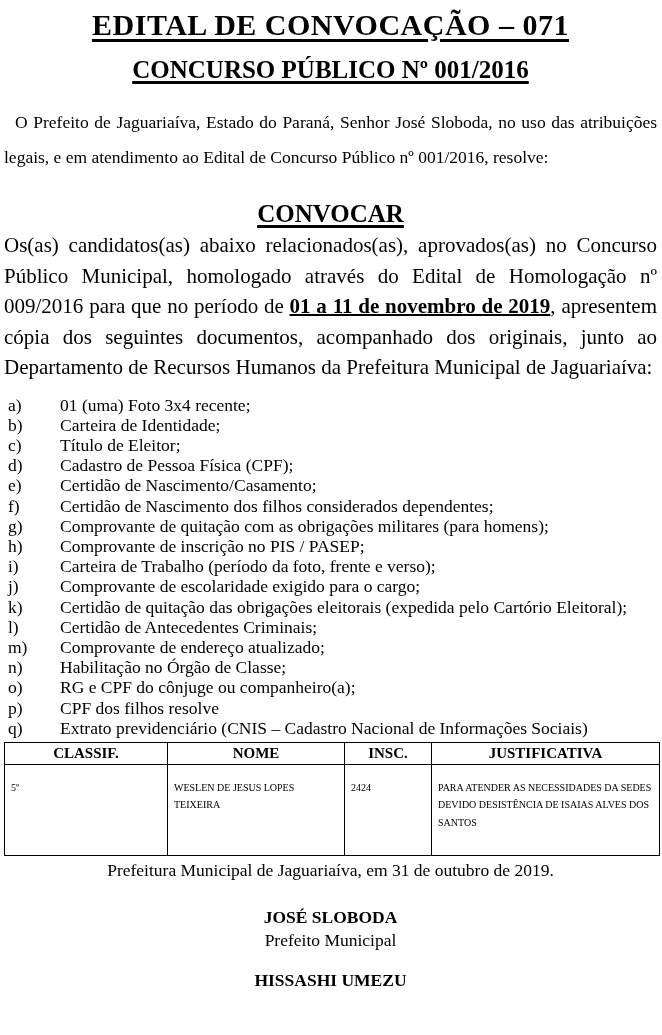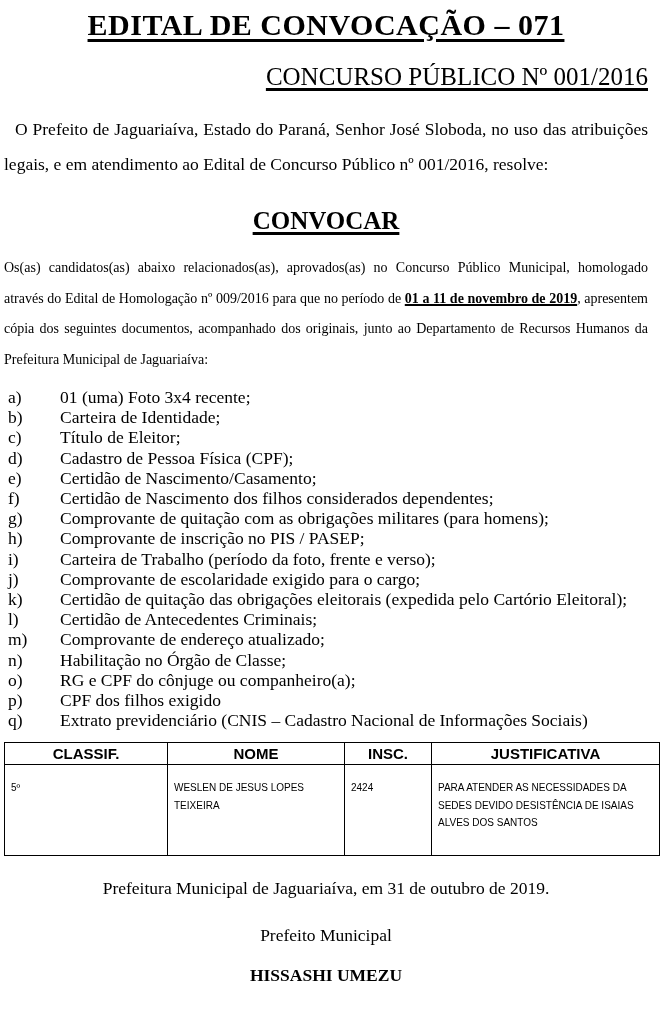--- a/index.html
+++ b/index.html
@@ -7,38 +7,38 @@
     width: 662px;
     height: 1035px;
     background: #ffffff;
     color: #000000;
     overflow: hidden;
     font-family: "Liberation Serif", serif;
   }
   .page {
     width: 662px;
     height: 774px;
-    padding: 4px 14px 0 4px;
+    padding: 4px 5px 0 4px;
   }
   .doc-title {
     margin-top: 2px;
     text-align: center;
     font-size: 30px;
     font-weight: bold;
     line-height: 37px;
     text-decoration: underline;
     text-decoration-thickness: 3px;
     text-underline-offset: 4px;
     letter-spacing: 0.5px;
   }
   .doc-subtitle {
-    margin-top: 18px;
-    text-align: right;
+    margin-top: 11px;
+    text-align: center;
     font-size: 25px;
-    font-weight: normal;
+    font-weight: bold;
     line-height: 31px;
     text-decoration: underline;
     text-decoration-thickness: 2.5px;
     text-underline-offset: 3px;
   }
   .intro-paragraph {
     margin-top: 20px;
     font-size: 17.5px;
     line-height: 35px;
     text-align: justify;
@@ -48,22 +48,22 @@
     margin-top: 24px;
     text-align: center;
     font-size: 25px;
     font-weight: bold;
     line-height: 30px;
     text-decoration: underline;
     text-decoration-thickness: 2.5px;
     text-underline-offset: 3px;
   }
   .body-paragraph {
-    margin-top: 17px;
-    font-size: 14px;
+    margin-top: 1px;
+    font-size: 21px;
     line-height: 30.5px;
     text-align: justify;
   }
   .highlight-bold-underline {
     font-weight: bold;
     text-decoration: underline;
     text-decoration-thickness: 1.5px;
   }
   .documents-list {
     margin-top: 12px;
@@ -86,25 +86,25 @@
     font-family: "Liberation Sans", sans-serif;
     font-size: 15px;
     font-weight: bold;
     line-height: 19px;
   }
   .cargo-line .cargo-title {
     text-decoration: underline;
     text-decoration-thickness: 2px;
   }
   table.convocation-table {
-    margin-top: 12px;
+    margin-top: 4px;
     width: 655px;
     border-collapse: collapse;
     table-layout: fixed;
-    font-family: Liberation Sans, sans-serif;
+    font-family: Liberation Serif, serif;
   }
   table.convocation-table th,
   table.convocation-table td {
     border: 1.5px solid #000000;
   }
   table.convocation-table th {
     font-size: 15px;
     font-weight: bold;
     height: 22px;
     text-align: center;
@@ -113,21 +113,21 @@
   }
   table.convocation-table td {
     font-size: 10px;
     line-height: 17.5px;
     height: 91px;
     text-align: left;
     vertical-align: top;
     padding: 14px 6px 0 6px;
   }
   .closing-date {
-    margin-top: 21px;
+    margin-top: 3px;
     text-align: center;
     font-size: 17.5px;
     line-height: 23px;
   }
   .signature-block {
     text-align: center;
     font-size: 17.5px;
     line-height: 23px;
   }
   .signature-block.first { margin-top: 24px; }
@@ -205,21 +205,21 @@
     <div class="doc-item">
       <span class="marker">n)</span>
       <span class="item-text">Habilitação no Órgão de Classe;</span>
     </div>
     <div class="doc-item">
       <span class="marker">o)</span>
       <span class="item-text">RG e CPF do cônjuge ou companheiro(a);</span>
     </div>
     <div class="doc-item">
       <span class="marker">p)</span>
-      <span class="item-text">CPF dos filhos exigido</span>
+      <span class="item-text">CPF dos filhos resolve</span>
     </div>
     <div class="doc-item">
       <span class="marker">q)</span>
       <span class="item-text">Extrato previdenciário (CNIS – Cadastro Nacional de Informações Sociais)</span>
     </div>
   </div>
 
 
   <table class="convocation-table">
     <colgroup>
@@ -242,20 +242,21 @@
         <td>WESLEN DE JESUS LOPES TEIXEIRA</td>
         <td>2424</td>
         <td>PARA ATENDER AS NECESSIDADES DA SEDES DEVIDO DESISTÊNCIA DE ISAIAS ALVES DOS SANTOS</td>
       </tr>
     </tbody>
   </table>
 
   <p class="closing-date">Prefeitura Municipal de Jaguariaíva, em 31 de outubro de 2019.</p>
 
   <div class="signature-block first">
+    <div class="signature-name">JOSÉ SLOBODA</div>
     <div class="signature-role">Prefeito Municipal</div>
   </div>
 
   <div class="signature-block second">
     <div class="signature-name">HISSASHI UMEZU</div>
 
   </div>
 
 </div>
 

